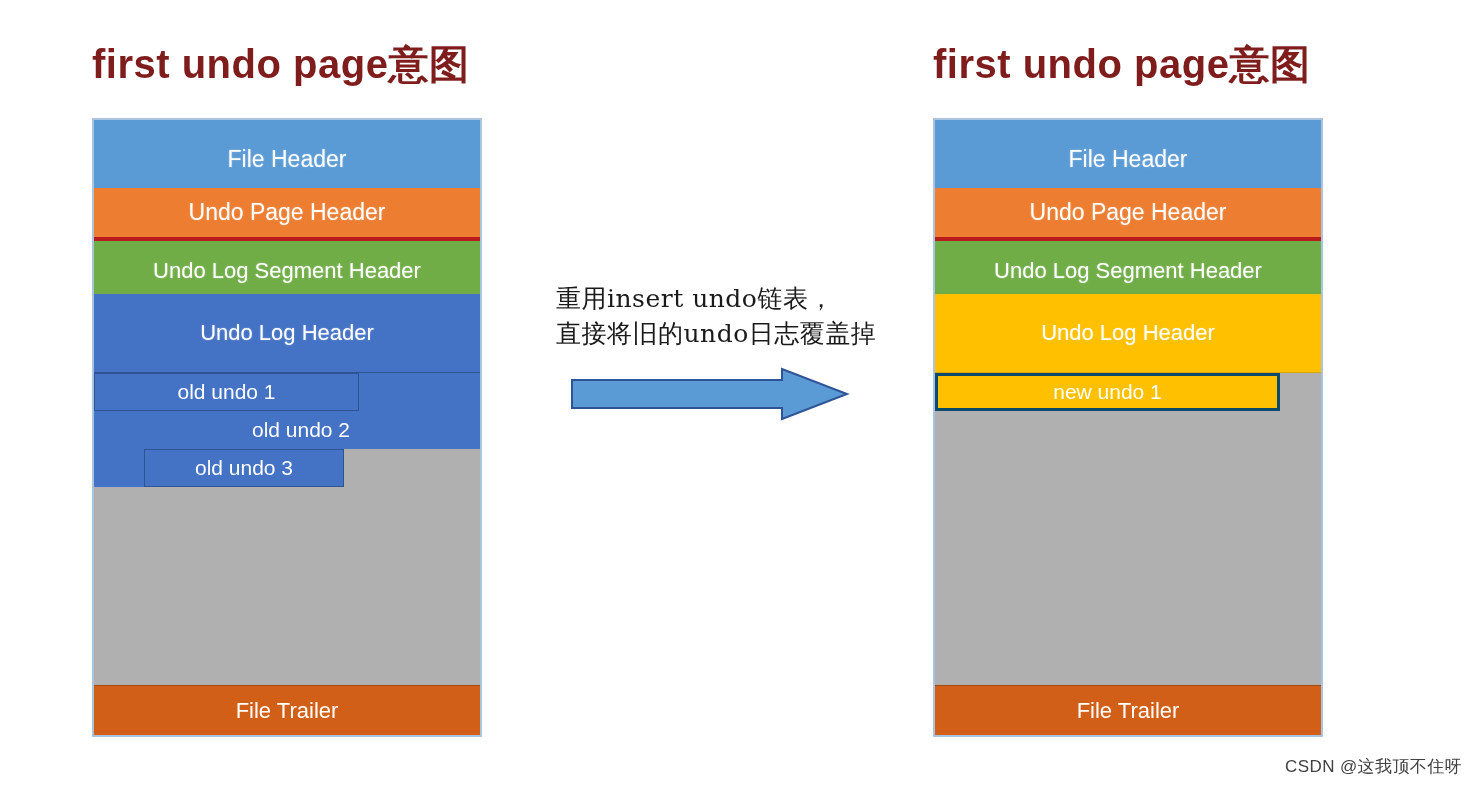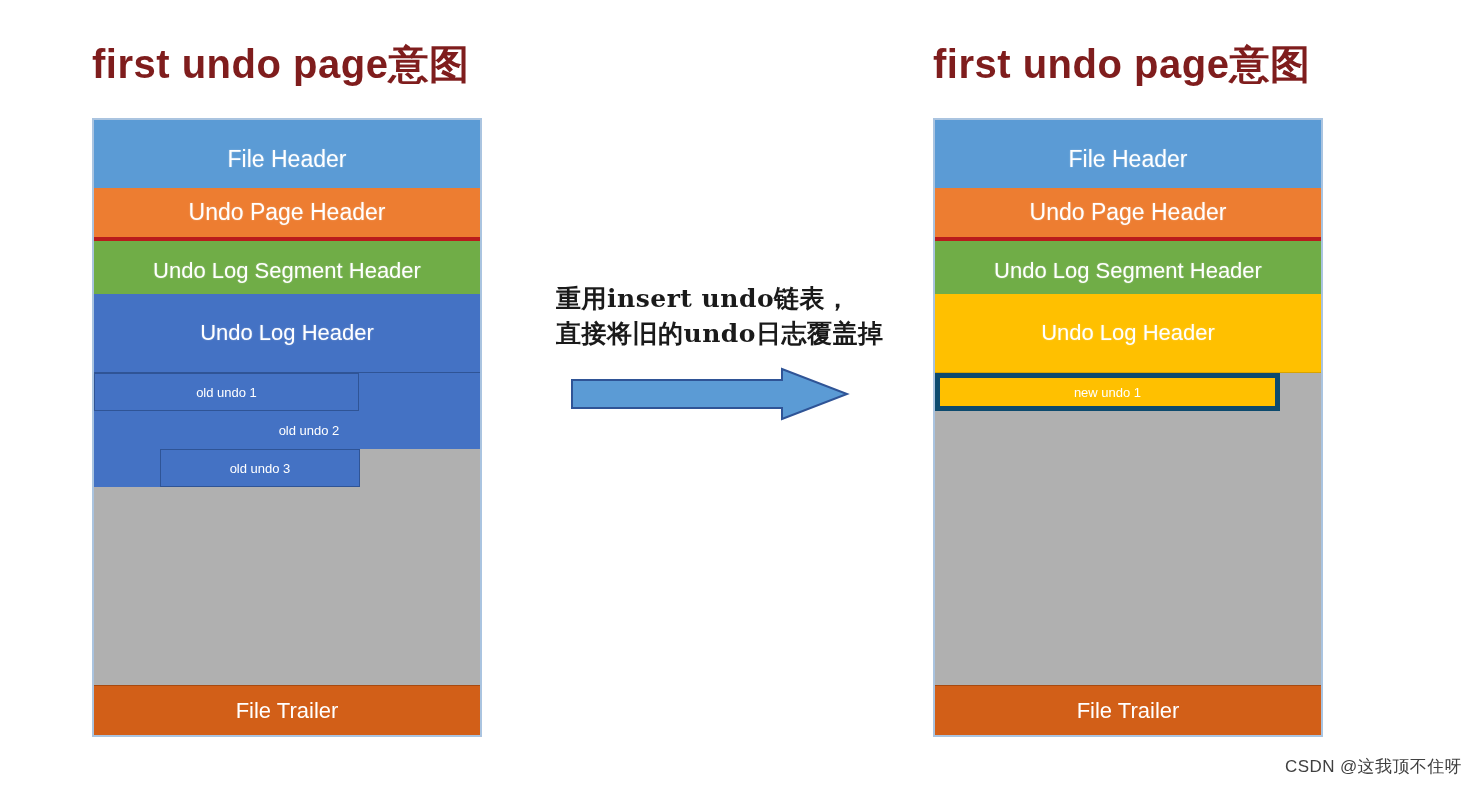--- a/index.html
+++ b/index.html
@@ -115,43 +115,43 @@
     position: absolute;
     top: 0;
     height: 38px;
     box-sizing: border-box;
     background: #4472c4;
     border: 1px solid #2f5496;
     display: flex;
     align-items: center;
     justify-content: center;
     color: #ffffff;
-    font-size: 13px;
+    font-size: 21px;
     white-space: nowrap;
   }
   .undo-box-plain {
     border: none;
     background: transparent;
   }
 
   #row-old-1 { top: 253px; }
   #row-old-2 { top: 291px; }
   #row-old-3 { top: 329px; }
 
   #box-old-1 { left: 0;   width: 265px; }
-  #box-old-2 { left: 12px;   width: 390px; padding-left: 16px; }
-  #box-old-3 { left: 66px; width: 200px; }
+  #box-old-2 { left: 4px;   width: 390px; padding-left: 16px; }
+  #box-old-3 { left: 50px; width: 200px; }
 
   
   #row-old-3 .row-blue-left { position:absolute; left:0; top:0; width:66px; height:38px; background:#4472c4; }
 
   
   .undo-box-amber {
     background: #ffc000;
-    border: 5px solid #0c4a6e;
+    border: 3px solid #0c4a6e;
   }
   #row-new-1 { top: 253px; }
   #box-new-1 { left: 0; width: 345px; }
 
   
   .band-file-trailer {
     position: absolute;
     left: 0;
     bottom: 0;
     width: 100%;
@@ -171,21 +171,21 @@
   
   .center-note {
     position: absolute;
     left: 556px;
     top: 282px;
     width: 360px;
     color: #1a1a1a;
     font-family: "DejaVu Serif", serif;
     font-size: 25px;
     line-height: 1.38;
-    font-weight: 700;
+    font-weight: 400;
     letter-spacing: 0.5px;
     white-space: nowrap;
   }
 
   .arrow-wrap {
     position: absolute;
     left: 570px;
     top: 366px;
     width: 280px;
     height: 56px;

